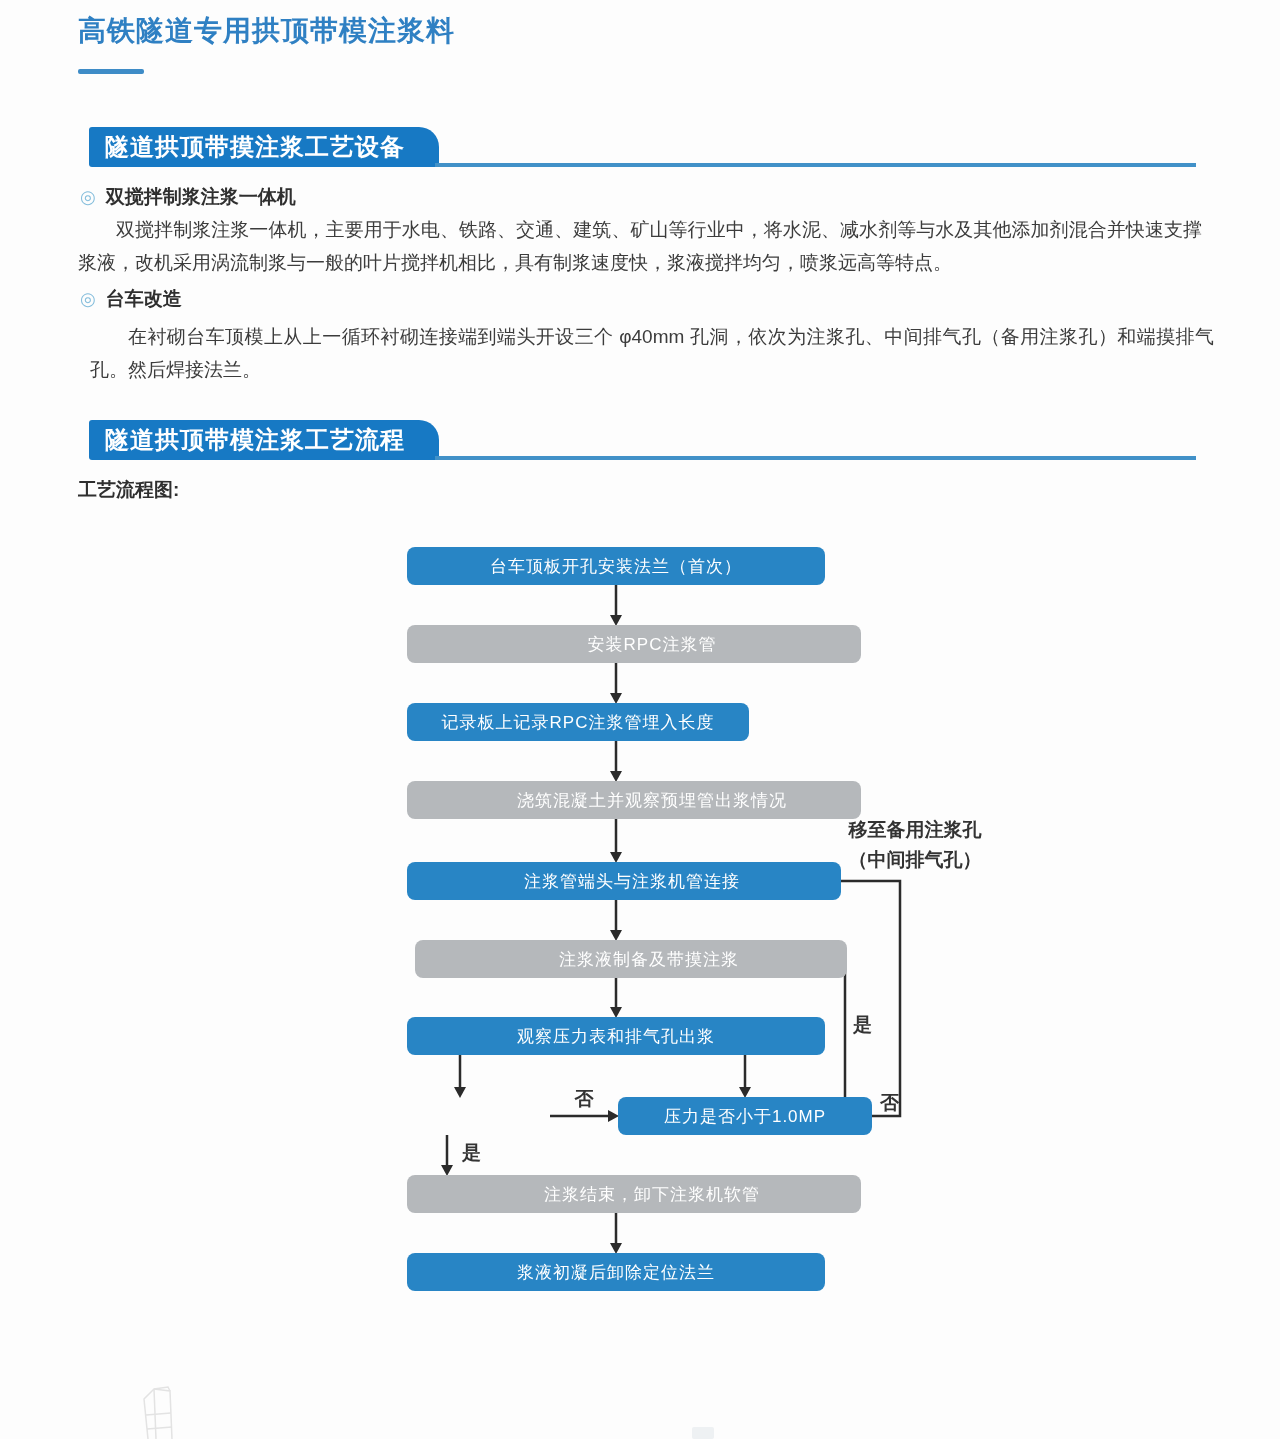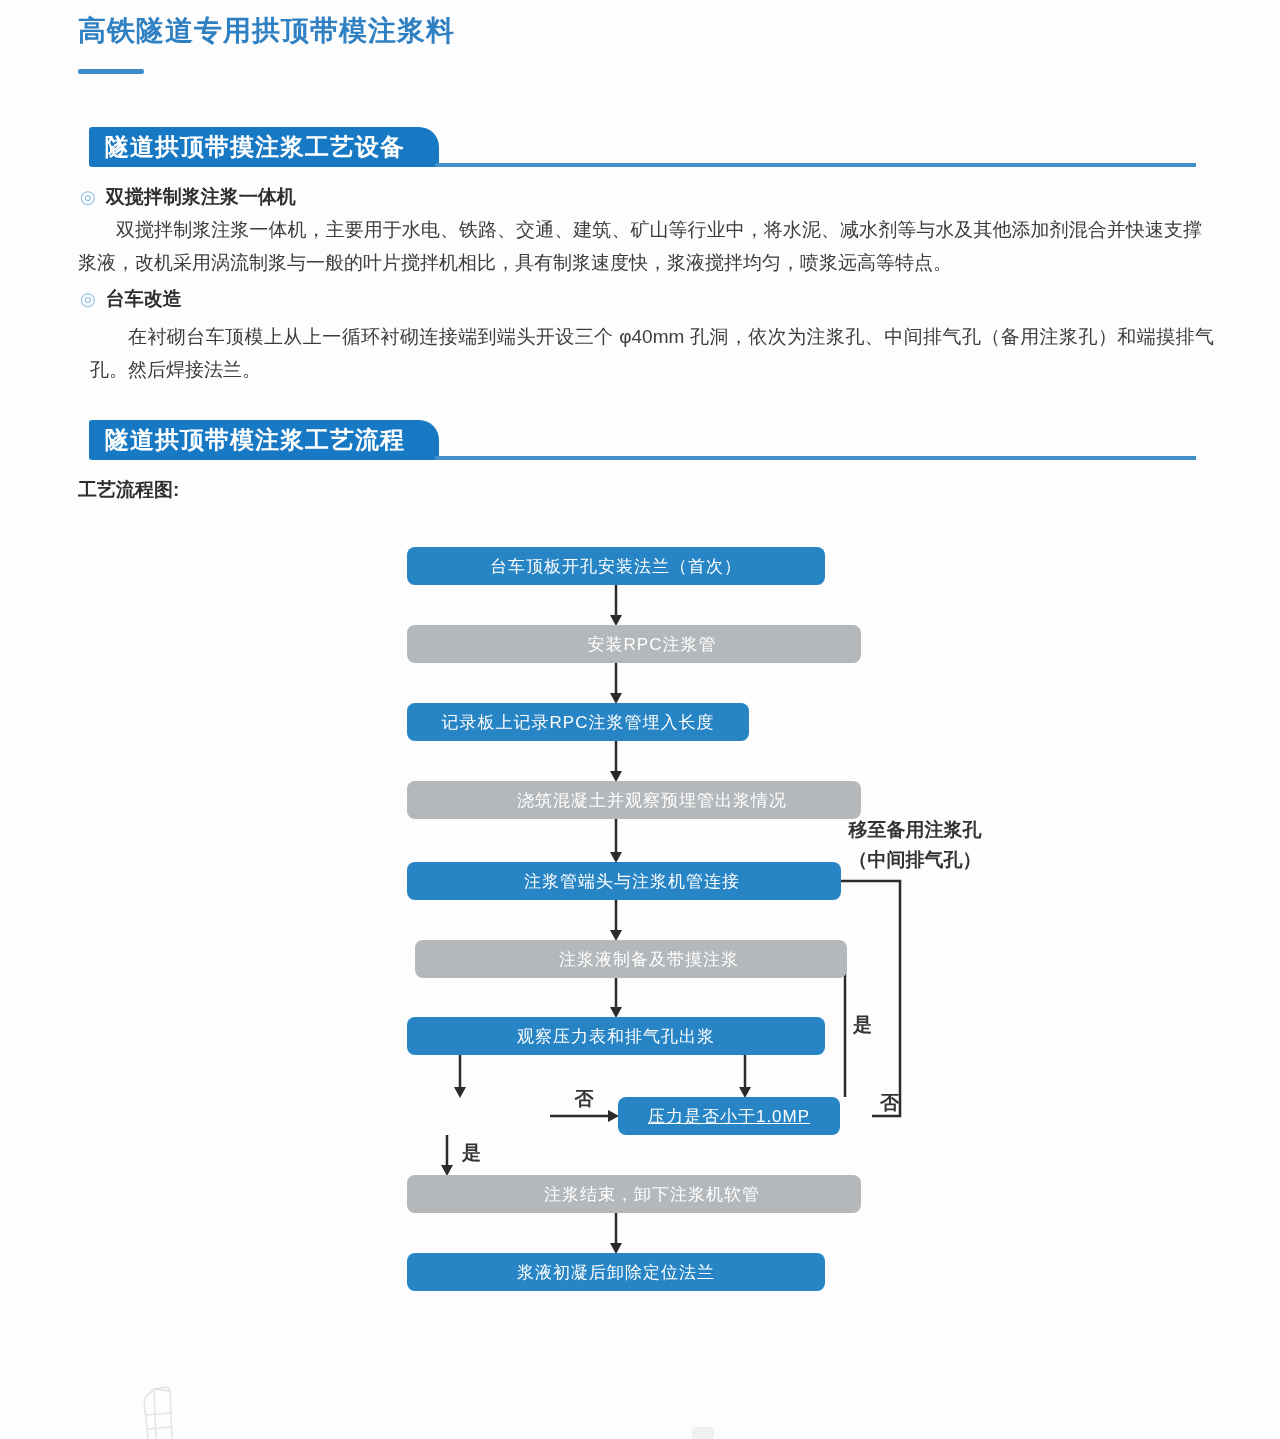--- a/index.html
+++ b/index.html
@@ -154,21 +154,21 @@
     </div>
   <div class="fbox blue" style="left:407px;top:862px;width:418px;padding-left:16px;">
       <span>注浆管端头与注浆机管连接</span>
     </div>
   <div class="fbox gray" style="left:407px;top:940px;width:396px;margin-left:8px;">
       <span>注浆液制备及带摸注浆</span>
     </div>
   <div class="fbox blue" style="left:407px;top:1017px;width:418px;">
       <span>观察压力表和排气孔出浆</span>
     </div>
-  <div class="fbox blue" style="left:618px;top:1097px;width:222px;text-decoration:underline;">
+  <div class="fbox blue" style="left:618px;top:1097px;width:254px;">
       <span>压力是否小于1.0MP</span>
     </div>
   <div class="fbox gray" style="left:407px;top:1175px;width:418px;">
       <span>注浆结束，卸下注浆机软管</span>
     </div>
   <div class="fbox blue" style="left:407px;top:1253px;width:418px;">
       <span>浆液初凝后卸除定位法兰</span>
     </div>
 
   <div class="flow-label" style="left:572px;top:1086px;width:24px;text-align:center;">否</div>

